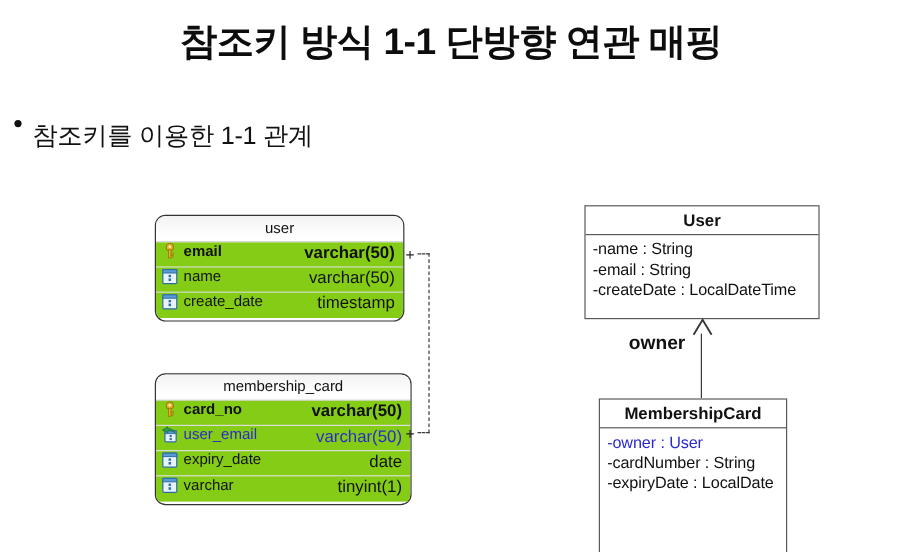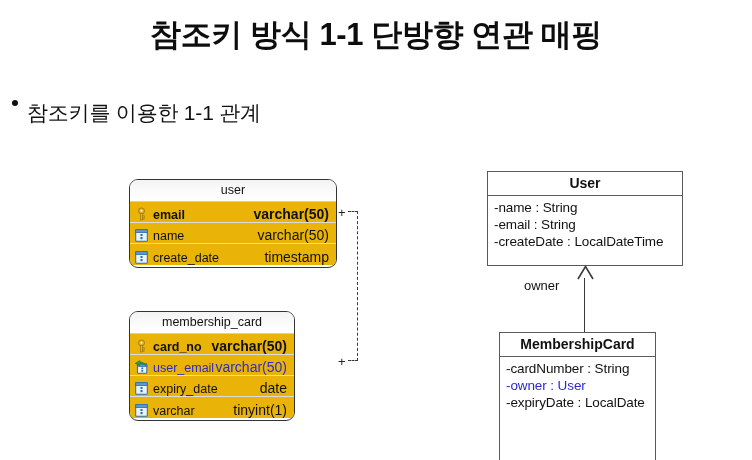--- a/index.html
+++ b/index.html
@@ -45,24 +45,24 @@
   }
   .er-title{
     height:21px;line-height:21px;
     text-align:center;
     font-size:12.5px;color:#111;
     background:linear-gradient(180deg,#f3f3f3 0%,#fdfdfd 70%,#ffffff 100%);
     border-bottom:1px solid #cfcfcf;
   }
   .er-row{
     height:21px;
-    display:flex;align-items:flex-end;
+    display:flex;align-items:flex-start;
     border-bottom:1px solid #dcdcdc;
     box-sizing:border-box;
-    background:#eab308;
+    background:#84cc16;
     padding-left:4px;
   }
   .er-row:last-child{border-bottom:none;}
   .er-row .ico{
     width:15px;height:15px;flex:0 0 auto;
     position:relative;margin-right:4px;
   }
   .er-row .col-name{
     flex:1 1 auto;font-size:12.5px;color:#111;white-space:nowrap;
   }
@@ -119,21 +119,21 @@
   }
   .uml-attr.hl{color:#2b2bc9;}
 
   
   .assoc-line{
     position:absolute;
     border-left:1.6px solid #3a3a3a;
   }
   .assoc-label{
     position:absolute;
-    font-size:13px;color:#111;white-space:nowrap;
+    font-size:16px;color:#111;white-space:nowrap;font-weight:bold;
   }
   .assoc-head{position:absolute;}
 </style>
 </head>
 <body>
 
 <div id="slide">
 
   <div class="slide-title">참조키 방식 1-1 단방향 연관 매핑</div>
 
@@ -179,21 +179,21 @@
           <rect x="1.8" y="1.8" width="12.4" height="3.0" fill="#5b9bd5" stroke="#2d6ea8" stroke-width="0.9"></rect>
           <rect x="6.9" y="6.4" width="2.2" height="2.1" fill="#2d6ea8"></rect>
           <rect x="6.9" y="9.6" width="2.2" height="2.3" fill="#2d6ea8"></rect>
         </svg>
       </span>
       <span class="col-name">create_date</span>
       <span class="col-type">timestamp</span>
     </div>
   </div>
 
-  <div class="er-table" id="tbl-card" style="left:129px;top:311px;width:166px;height:110px;">
+  <div class="er-table" id="tbl-card" style="left:129px;top:311px;width:214px;height:110px;">
     <div class="er-title">membership_card</div>
 
     <div class="er-row pk">
       <span class="ico">
         <svg class="ico-key" viewBox="0 0 16 16">
           <circle cx="8" cy="4.2" r="3.2" fill="#e6b422" stroke="#9a7410" stroke-width="0.9"></circle>
           <circle cx="8" cy="3.9" r="1.1" fill="#fff6cf"></circle>
           <rect x="6.9" y="6.6" width="2.2" height="7.2" fill="#e6b422" stroke="#9a7410" stroke-width="0.7"></rect>
           <rect x="9.1" y="9.3" width="2.0" height="1.5" fill="#e6b422" stroke="#9a7410" stroke-width="0.6"></rect>
           <rect x="9.1" y="11.7" width="1.7" height="1.4" fill="#e6b422" stroke="#9a7410" stroke-width="0.6"></rect>
@@ -265,19 +265,19 @@
     <svg class="assoc-head" style="left:576px;top:265px;width:19px;height:15px;" viewBox="0 0 19 15">
       <path d="M2 14 L9.5 1.5 L17 14" fill="none" stroke="#3a3a3a" stroke-width="1.6"></path>
     </svg>
     <div class="assoc-line" style="left:584px;top:278px;height:54px;"></div>
     <span class="assoc-label" style="left:524px;top:278px;">owner</span>
   </div>
 
   <div class="uml" id="cls-card" style="left:499px;top:332px;width:157px;height:140px;">
     <div class="uml-name">MembershipCard</div>
     <div class="uml-attrs">
+      <div class="uml-attr hl">-owner : User</div>
       <div class="uml-attr">-cardNumber : String</div>
-      <div class="uml-attr hl">-owner : User</div>
       <div class="uml-attr">-expiryDate : LocalDate</div>
     </div>
   </div>
 
 </div>
 
 </body></html>

